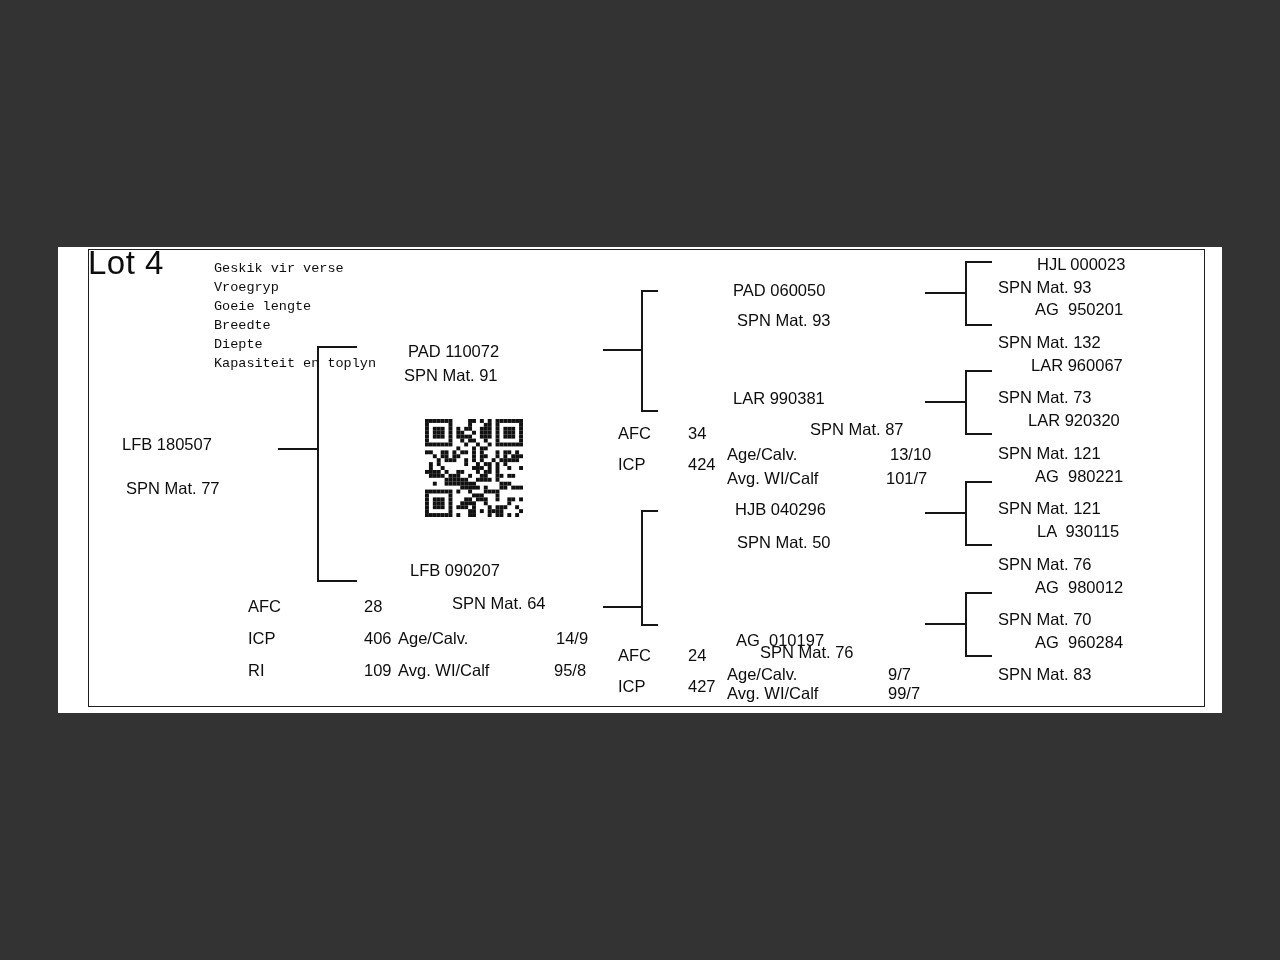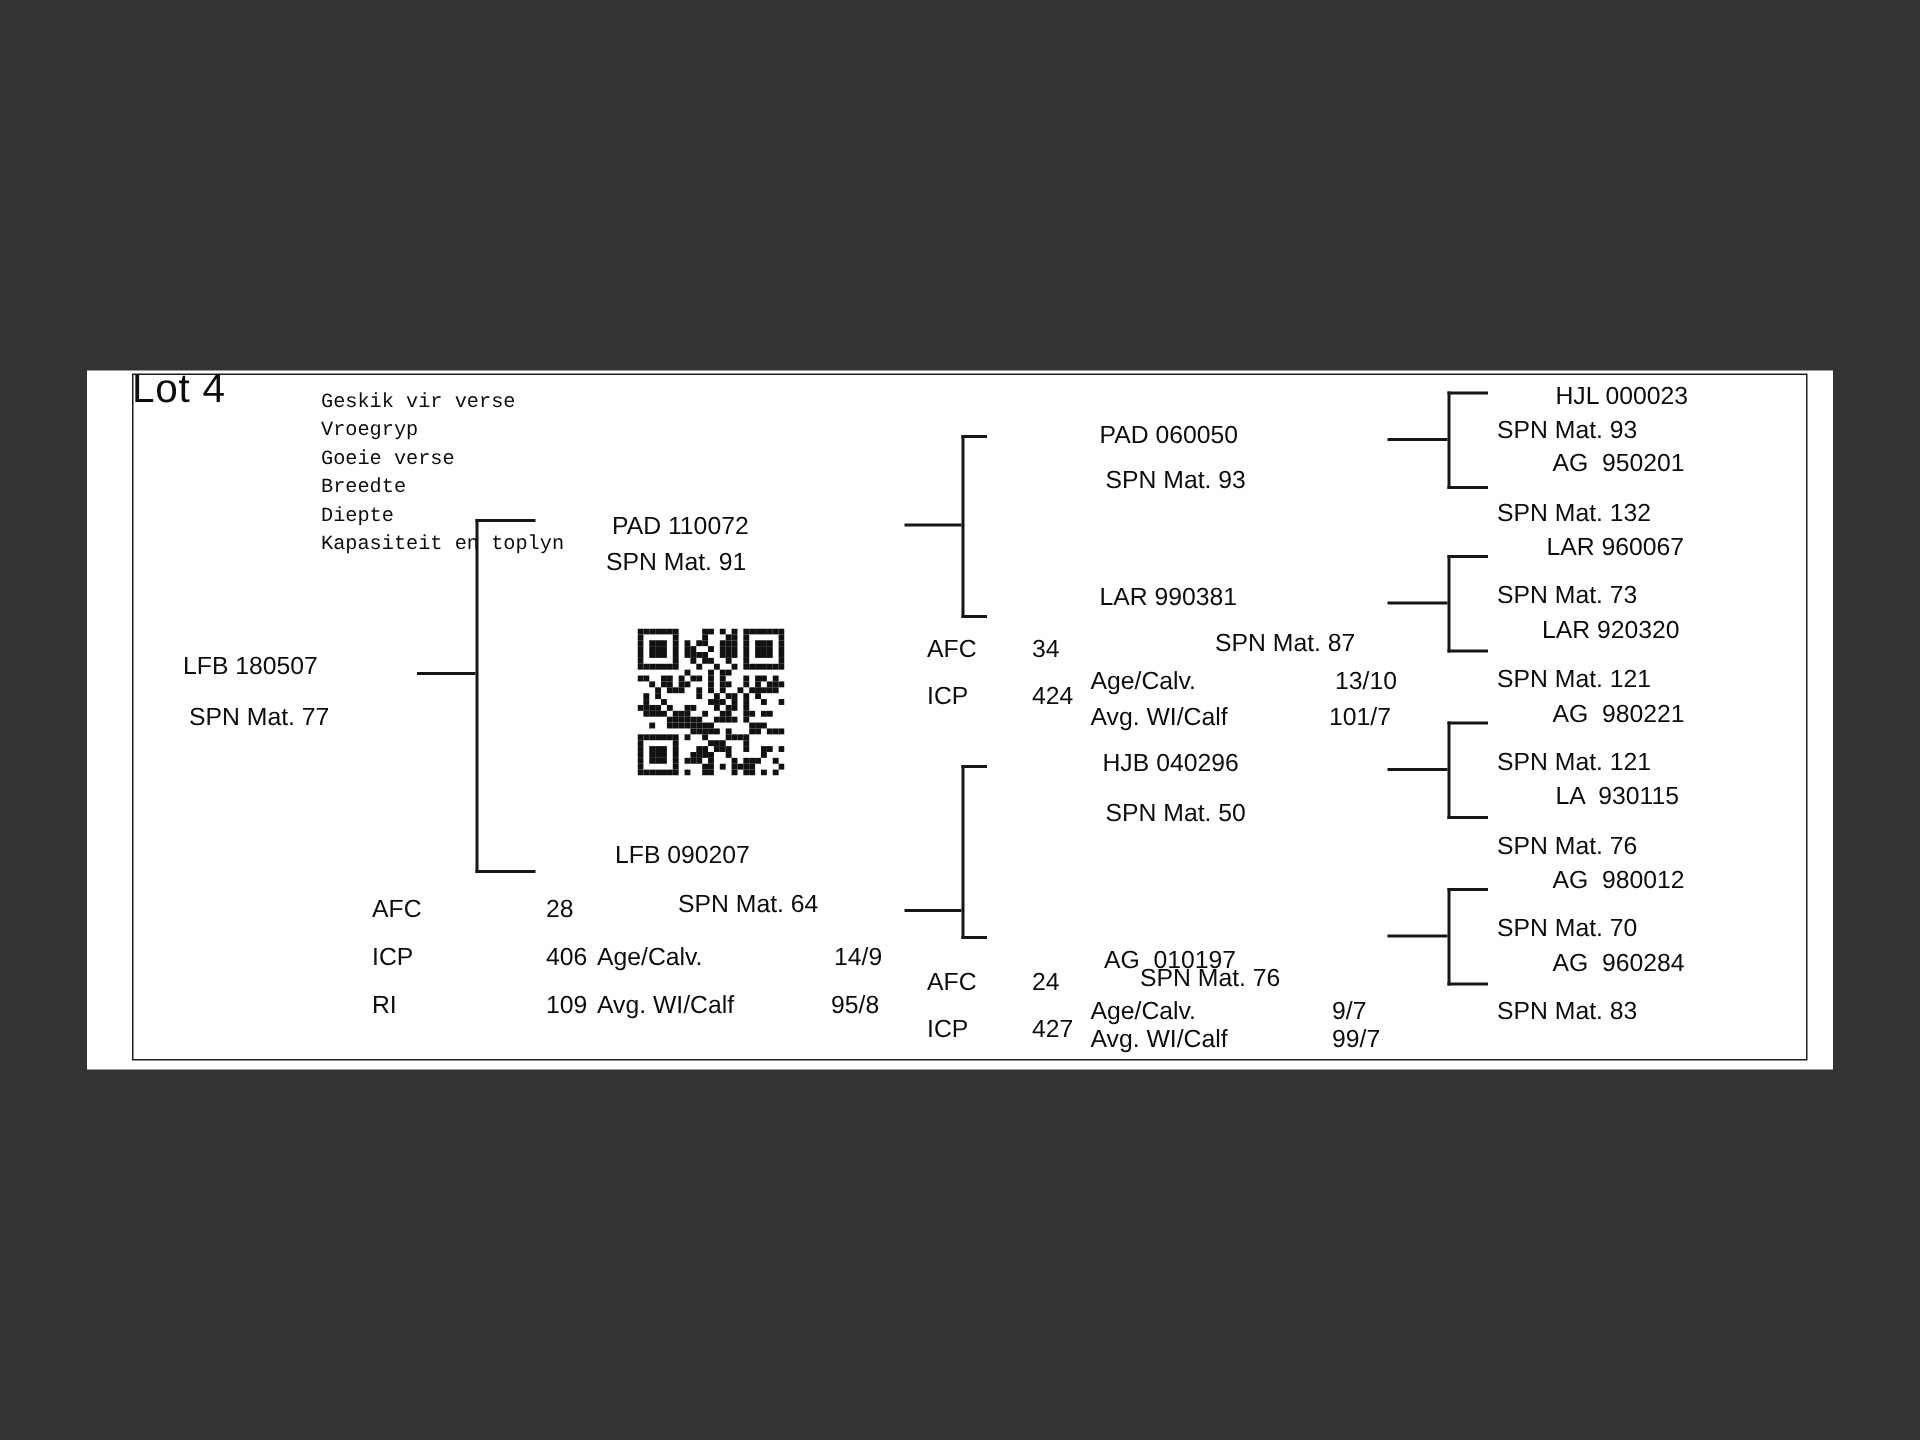--- a/index.html
+++ b/index.html
@@ -2,43 +2,43 @@
 <html><head>
 <meta charset="utf-8">
 <style>
   html,body{margin:0;padding:0;background:#333333;width:1280px;height:960px;overflow:hidden;
             font-family:"Liberation Sans",sans-serif;}
   #stage{position:relative;width:1280px;height:960px;background:#333333;}
   #page{position:absolute;left:58px;top:247px;width:1164px;height:466px;background:#ffffff;}
   #frame{position:absolute;left:30px;top:2px;width:1115px;height:456px;border:1.5px solid #1f1f1f;}
   .t{position:absolute;color:#0d0d0d;font-size:16.5px;line-height:1.2;white-space:pre;}
   .small{font-size:13.5px;font-family:Liberation Mono, monospace;}
-  .title{font-size:27px;font-weight:400;letter-spacing:.5px;}
+  .title{font-size:33px;font-weight:400;letter-spacing:.5px;}
   .ra{text-align:left;}
   .lead{position:absolute;height:0;border-top:2px solid #161616;}
   .bracket{position:absolute;border-left:2px solid #161616;border-top:2px solid #161616;border-bottom:2px solid #161616;}
   #qr{position:absolute;left:367px;top:172px;width:98px;height:98px;}
 </style>
 </head>
 <body>
 
 <div id="stage">
   <div id="page">
     <div id="frame"></div>
 
     <div class="t title" style="left:30px;top:-4px">Lot 4</div>
     <div class="t small" style="left:156px;top:14px">Geskik vir verse</div>
     <div class="t small" style="left:156px;top:33px">Vroegryp</div>
-    <div class="t small" style="left:156px;top:52px">Goeie verse</div>
+    <div class="t small" style="left:156px;top:52px">Goeie lengte</div>
     <div class="t small" style="left:156px;top:71px">Breedte</div>
     <div class="t small" style="left:156px;top:90px">Diepte</div>
     <div class="t small" style="left:156px;top:109px">Kapasiteit en toplyn</div>
 
     <div class="t" style="left:64px;top:188px">LFB 180507</div>
-    <div class="t" style="left:68px;top:222px">SPN Mat. 77</div>
+    <div class="t" style="left:68px;top:232px">SPN Mat. 77</div>
 
     <div class="t" style="left:350px;top:95px">PAD 110072</div>
     <div class="t" style="left:346px;top:119px">SPN Mat. 91</div>
     <div class="t" style="left:352px;top:314px">LFB 090207</div>
     <div class="t" style="left:394px;top:347px">SPN Mat. 64</div>
 
     <div class="t ra" style="left:190px;top:350px;width:98px">AFC</div>
     <div class="t" style="left:306px;top:350px">28</div>
     <div class="t ra" style="left:190px;top:382px;width:98px">ICP</div>
     <div class="t" style="left:306px;top:382px">406</div>

